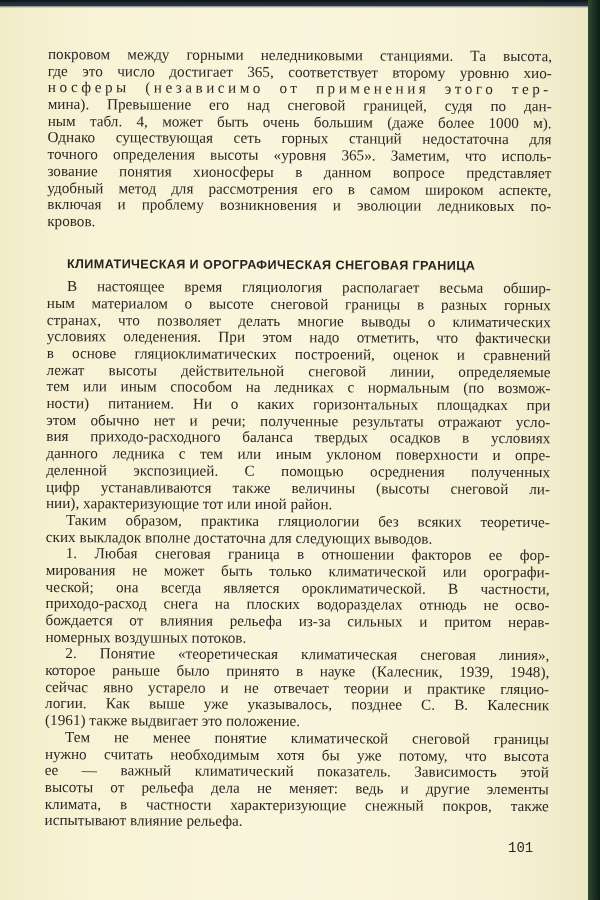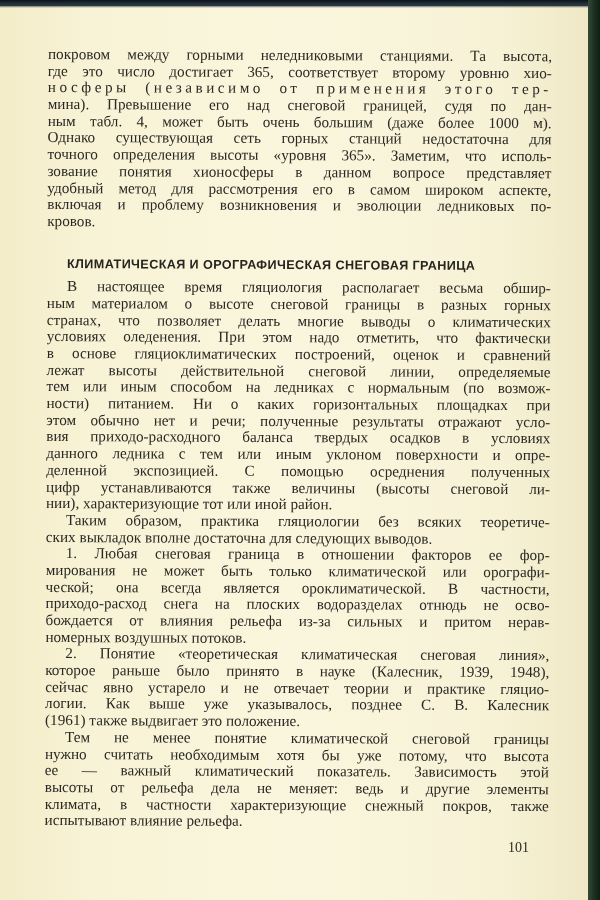--- a/index.html
+++ b/index.html
@@ -73,21 +73,21 @@
       font-weight: bold;
       font-size: 12.6px;
       letter-spacing: 0.4px;
       color: #26241f;
       white-space: nowrap;
     }
     .page-number {
       position: absolute;
       left: 508px;
       top: 834px;
-      font-family: Liberation Serif, serif;
+      font-family: Liberation Mono, monospace;
       font-size: 14px;
       color: #2a2824;
     }
   </style>
 </head>
 <body>
 
 <div class="page">
   <div class="text-block">
 

